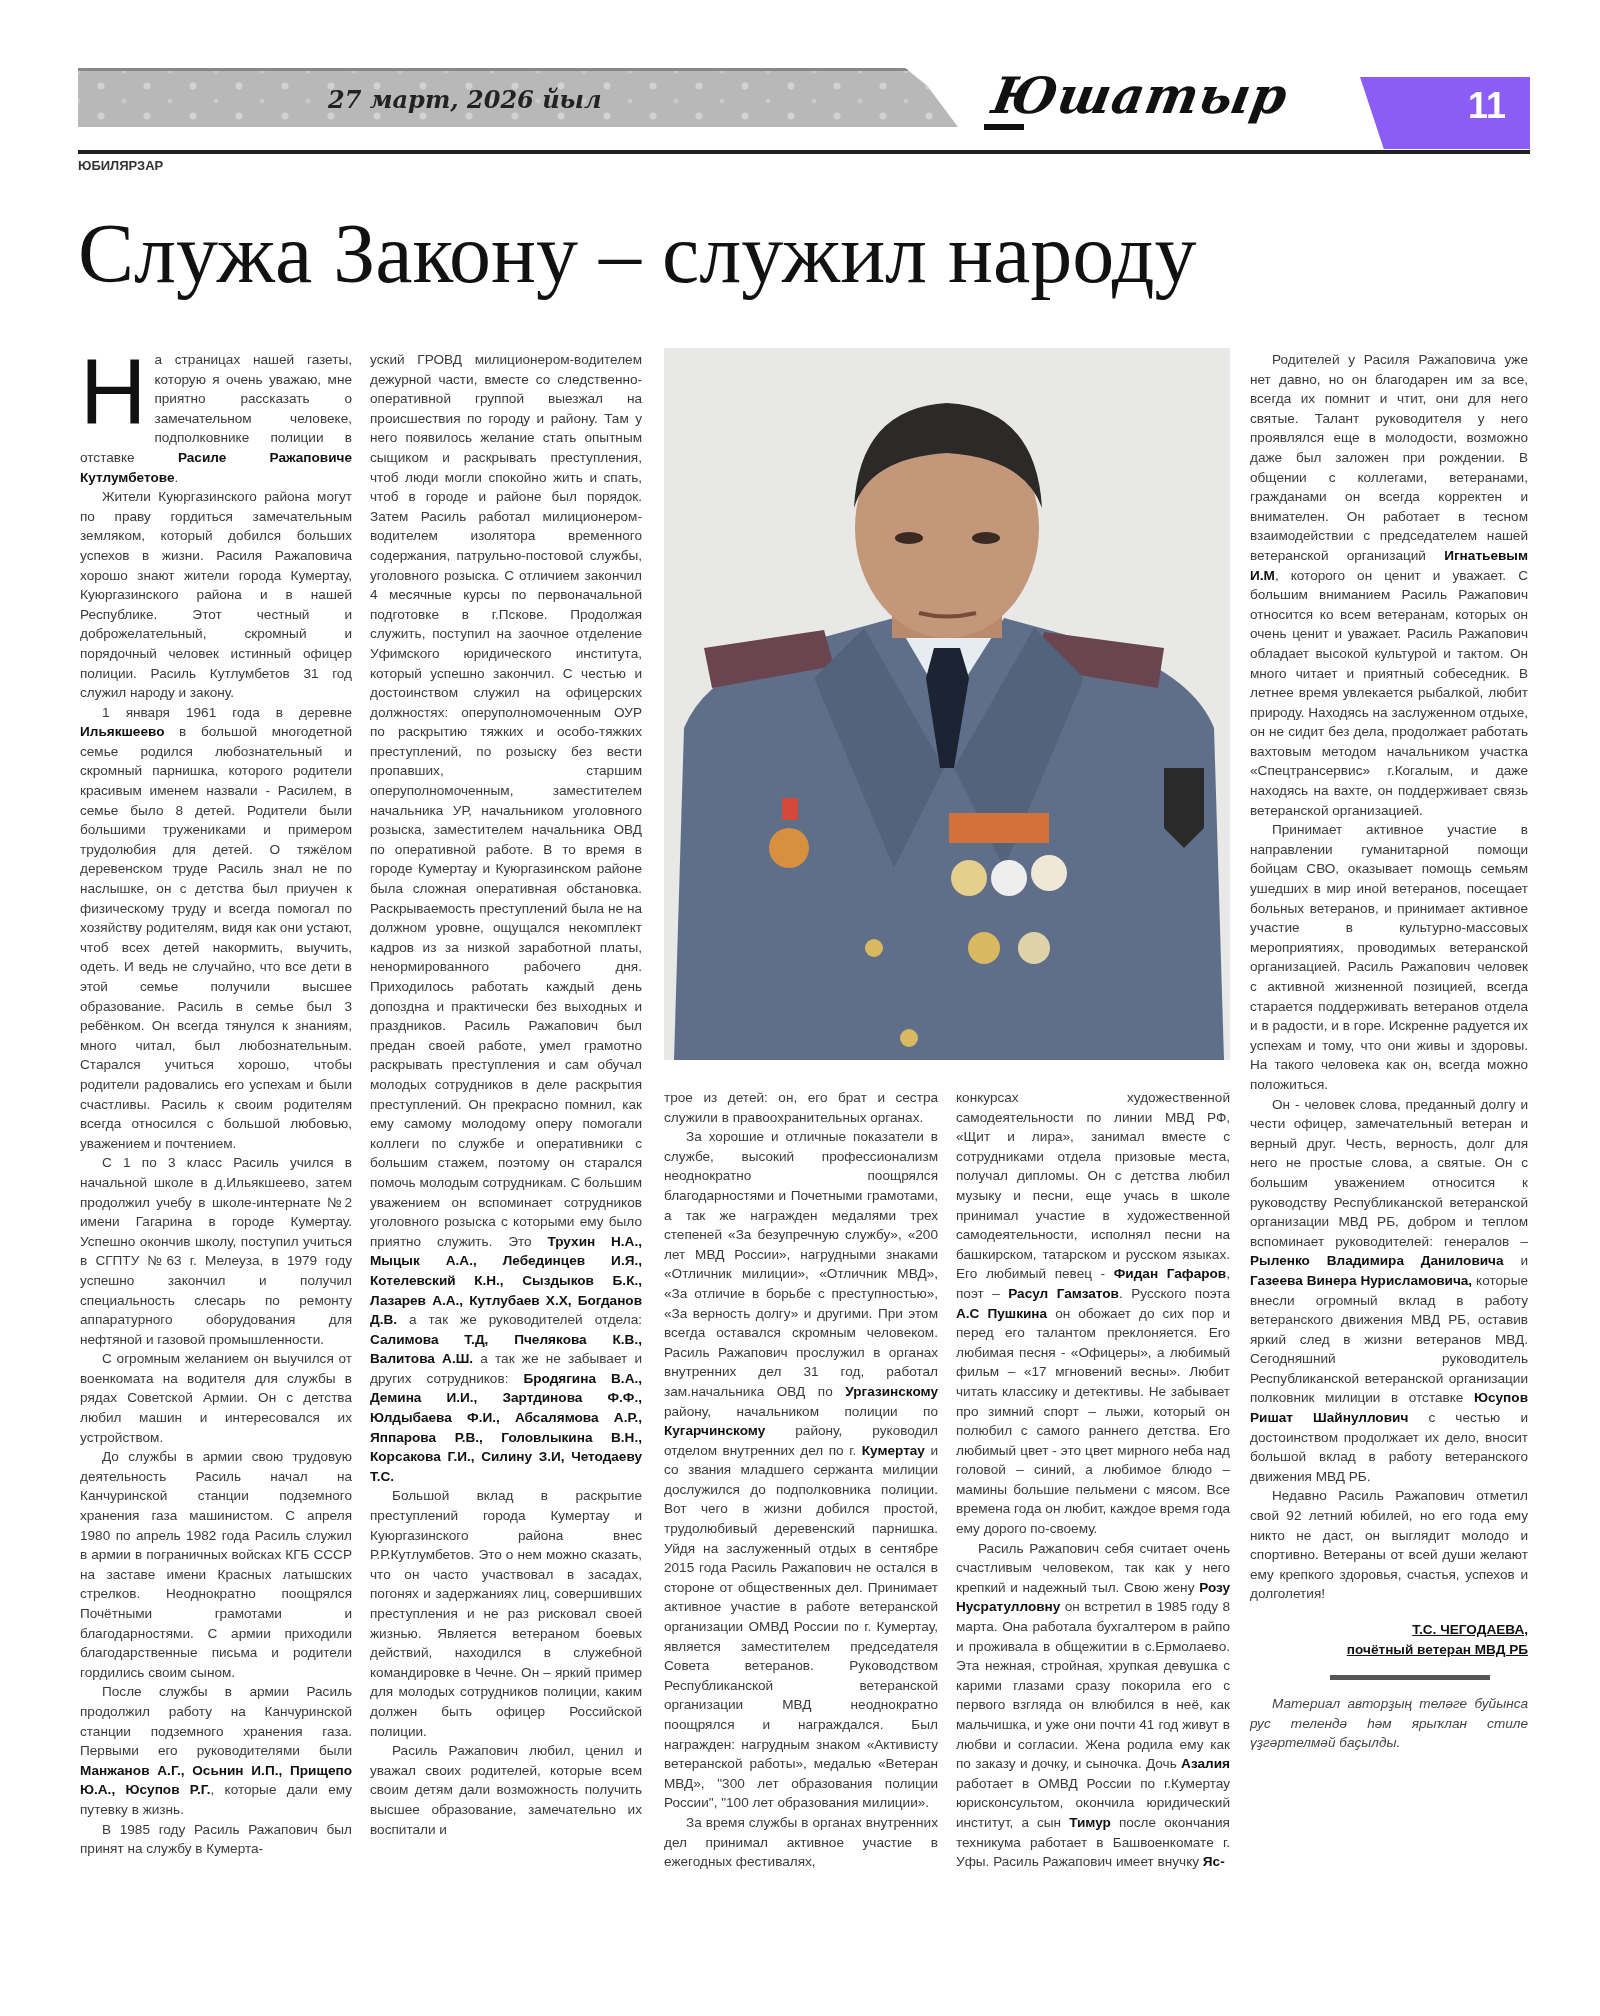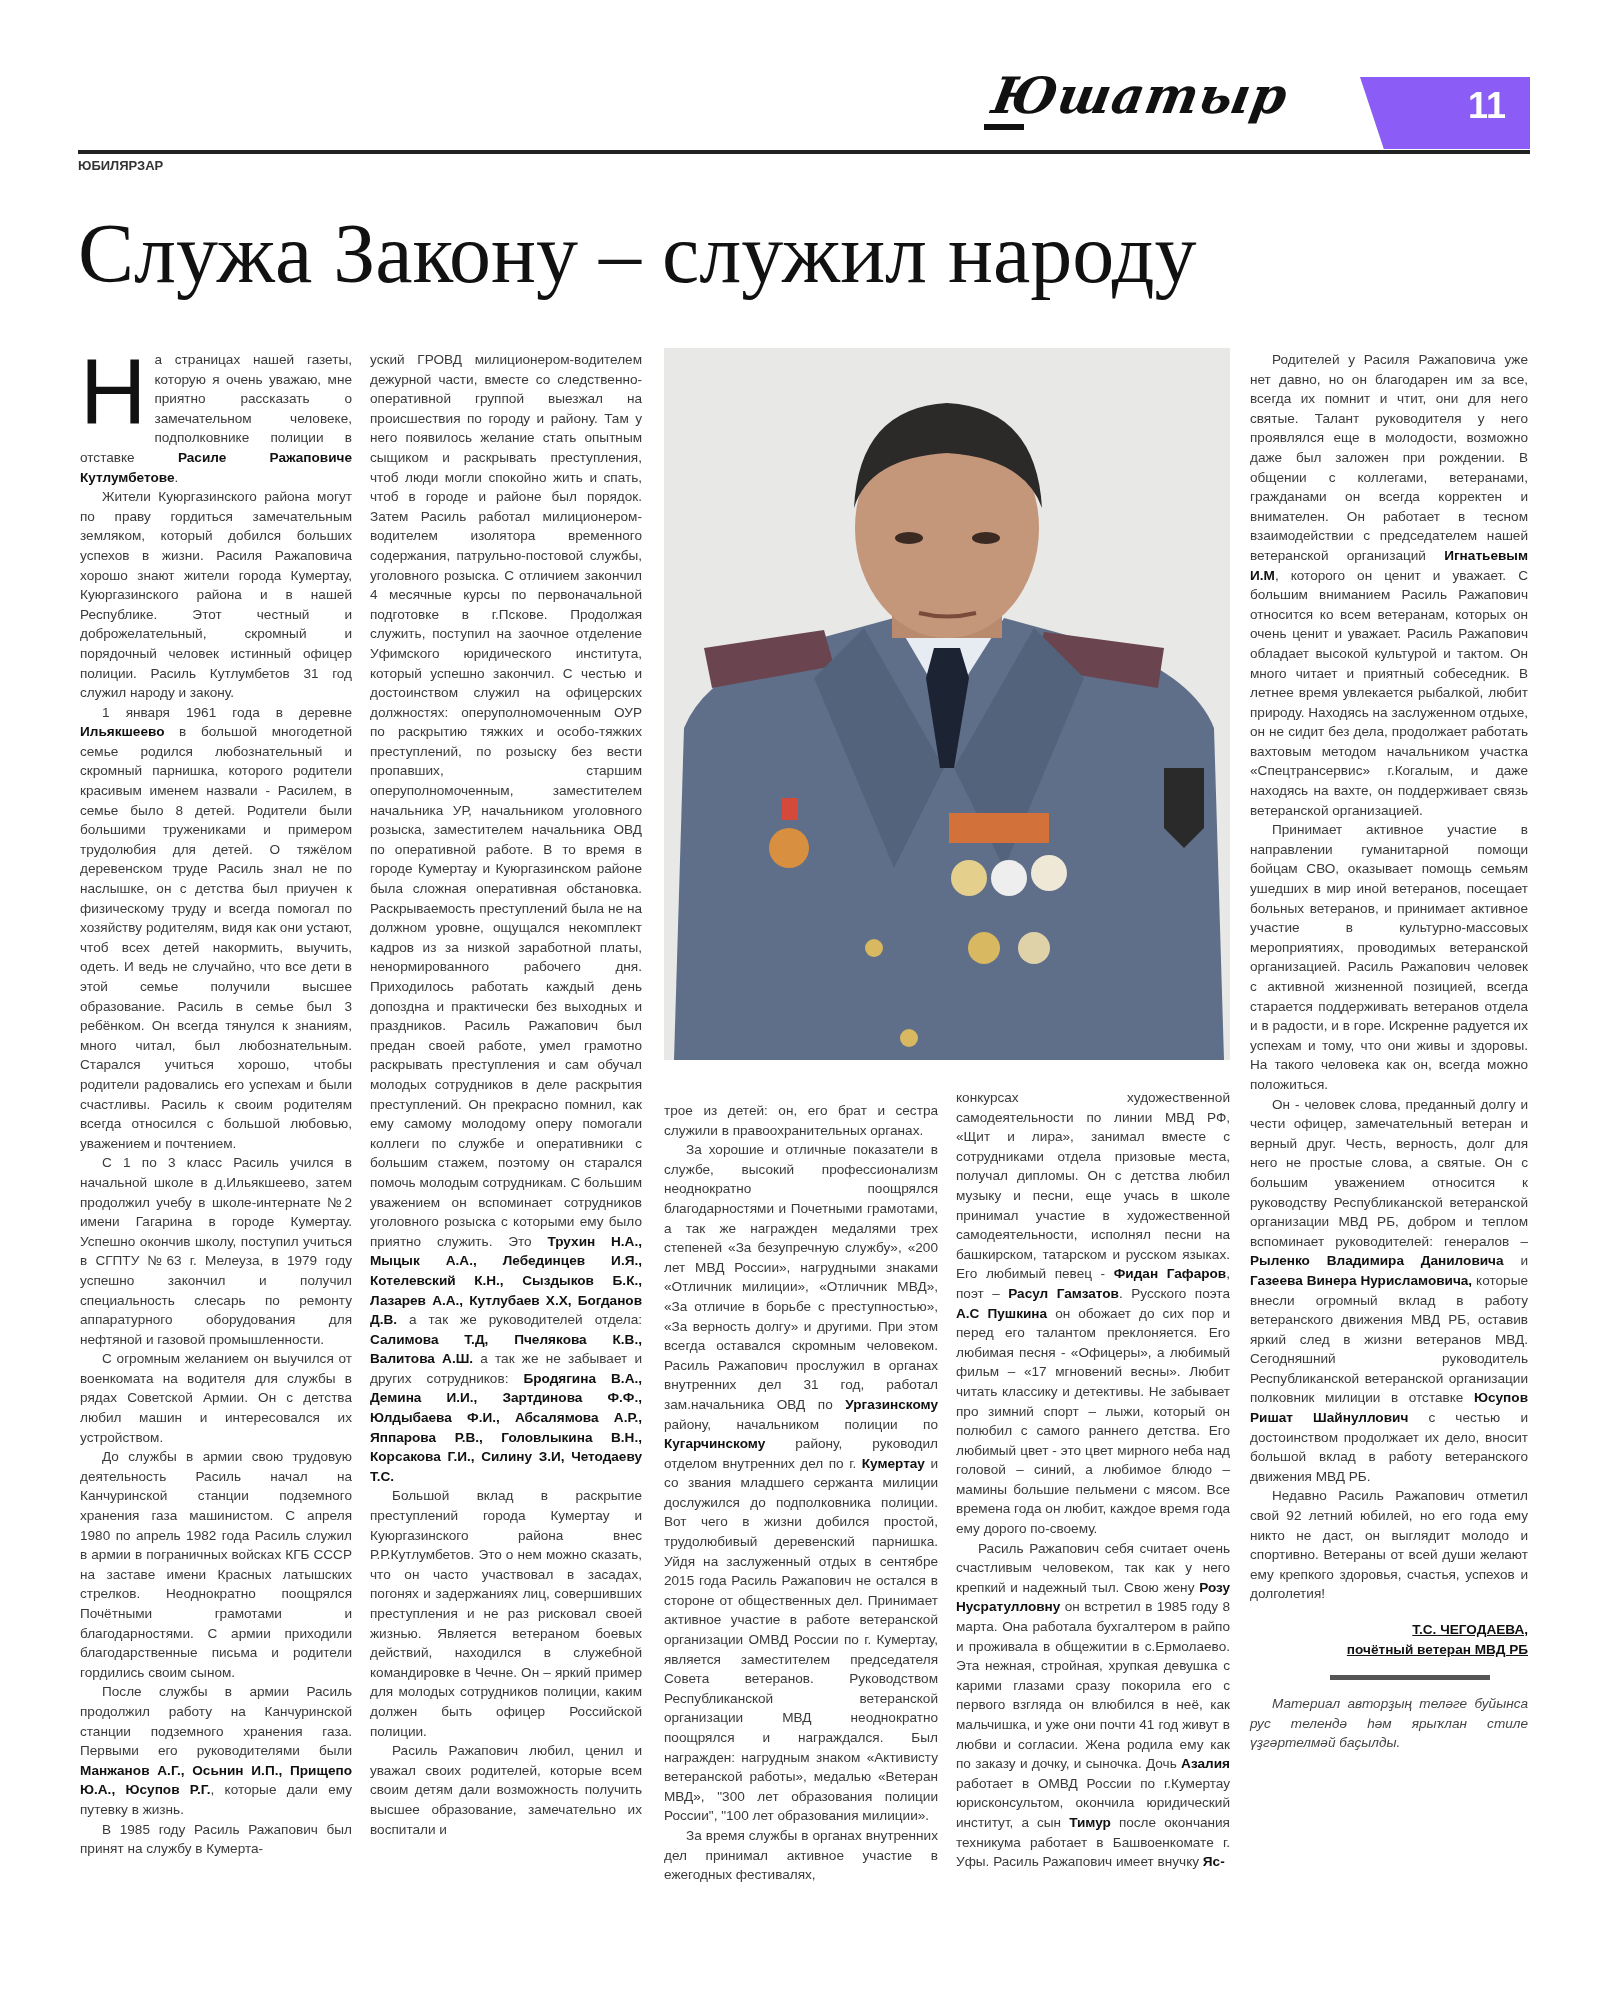--- a/index.html
+++ b/index.html
@@ -24,20 +24,23 @@
   .noindent{text-indent:0 !important;}
   .photo{position:absolute;left:664px;top:348px;width:566px;height:712px;background:linear-gradient(#e4e4e2,#eeeeec);overflow:hidden;}
   .sig{text-align:right;font-weight:bold;color:#111;text-indent:0 !important;text-decoration:underline;}
   .sig-rule{width:160px;height:5px;background:#555;margin:16px 0 14px 80px;}
   .note{font-style:italic;color:#444;}
 </style>
 </head>
 <body>
 
 <div class="masthead">
+  <div class="date-band">
+    <span class="date-text">27 март, 2026 йыл</span>
+  </div>
   <div class="logo-mark"></div>
   <div class="logo">Юшатыр</div>
   <div class="page-tab">
     <span class="page-num">11</span>
   </div>
 </div>
 <div class="rule"></div>
 <div class="rubric">ЮБИЛЯРЗАР</div>
 <h1 class="headline" style="margin:0;font-weight:normal;">Служа Закону – служил народу</h1>
 
@@ -95,21 +98,21 @@
     <circle cx="125" cy="500" r="20" fill="#d89040"></circle>
     <rect x="118" y="450" width="16" height="22" fill="#d44a3a"></rect>
 
     <path d="M500 420 L540 420 L540 480 L520 500 L500 480 Z" fill="#2a2a2a"></path>
 
     <circle cx="210" cy="600" r="9" fill="#d8b860"></circle>
     <circle cx="245" cy="690" r="9" fill="#d8b860"></circle>
   </svg>
 </div>
 
-<div class="col" id="col3" style="left:664px;top:1088px;width:274px;margin-top:13px;">
+<div class="col" id="col3" style="left:664px;top:1088px;width:274px;">
     <p class="noindent"><span>трое из детей: он, его брат и сестра служили в правоохранительных органах.</span></p>
     <p><span>За хорошие и отличные показатели в службе, высокий профессионализм неоднократно поощрялся благодарностями и Почетными грамотами, а так же награжден медалями трех степеней «За безупречную службу», «200 лет МВД России», нагрудными знаками «Отличник милиции», «Отличник МВД», «За отличие в борьбе с преступностью», «За верность долгу» и другими. При этом всегда оставался скромным человеком. Расиль Ражапович прослужил в органах внутренних дел 31 год, работал зам.начальника ОВД по </span><b>Ургазинскому</b><span> району, начальником полиции по </span><b>Кугарчинскому</b><span> району, руководил отделом внутренних дел по г. </span><b>Кумертау</b><span> и со звания младшего сержанта милиции дослужился до подполковника полиции. Вот чего в жизни добился простой, трудолюбивый деревенский парнишка. Уйдя на заслуженный отдых в сентябре 2015 года Расиль Ражапович не остался в стороне от общественных дел. Принимает активное участие в работе ветеранской организации ОМВД России по г. Кумертау, является заместителем председателя Совета ветеранов. Руководством Республиканской ветеранской организации МВД неоднократно поощрялся и награждался. Был награжден: нагрудным знаком «Активисту ветеранской работы», медалью «Ветеран МВД», "300 лет образования полиции России", "100 лет образования милиции».</span></p>
     <p><span>За время службы в органах внутренних дел принимал активное участие в ежегодных фестивалях,</span></p>
   </div>
 
 <div class="col" id="col4" style="left:956px;top:1088px;width:274px;">
     <p class="noindent"><span>конкурсах художественной самодеятельности по линии МВД РФ, «Щит и лира», занимал вместе с сотрудниками отдела призовые места, получал дипломы. Он с детства любил музыку и песни, еще учась в школе принимал участие в художественной самодеятельности, исполнял песни на башкирском, татарском и русском языках. Его любимый певец - </span><b>Фидан Гафаров</b><span>, поэт – </span><b>Расул Гамзатов</b><span>. Русского поэта </span><b>А.С Пушкина</b><span> он обожает до сих пор и перед его талантом преклоняется. Его любимая песня - «Офицеры», а любимый фильм – «17 мгновений весны». Любит читать классику и детективы. Не забывает про зимний спорт – лыжи, который он полюбил с самого раннего детства. Его любимый цвет - это цвет мирного неба над головой – синий, а любимое блюдо – мамины большие пельмени с мясом. Все времена года он любит, каждое время года ему дорого по-своему.</span></p>
     <p><span>Расиль Ражапович себя считает очень счастливым человеком, так как у него крепкий и надежный тыл. Свою жену </span><b>Розу Нусратулловну</b><span> он встретил в 1985 году 8 марта. Она работала бухгалтером в райпо и проживала в общежитии в с.Ермолаево. Эта нежная, стройная, хрупкая девушка с карими глазами сразу покорила его с первого взгляда он влюбился в неё, как мальчишка, и уже они почти 41 год живут в любви и согласии. Жена родила ему как по заказу и дочку, и сыночка. Дочь </span><b>Азалия</b><span> работает в ОМВД России по г.Кумертау юрисконсультом, окончила юридический институт, а сын </span><b>Тимур</b><span> после окончания техникума работает в Башвоенкомате г. Уфы. Расиль Ражапович имеет внучку </span><b>Яс-</b></p>
   </div>
 

